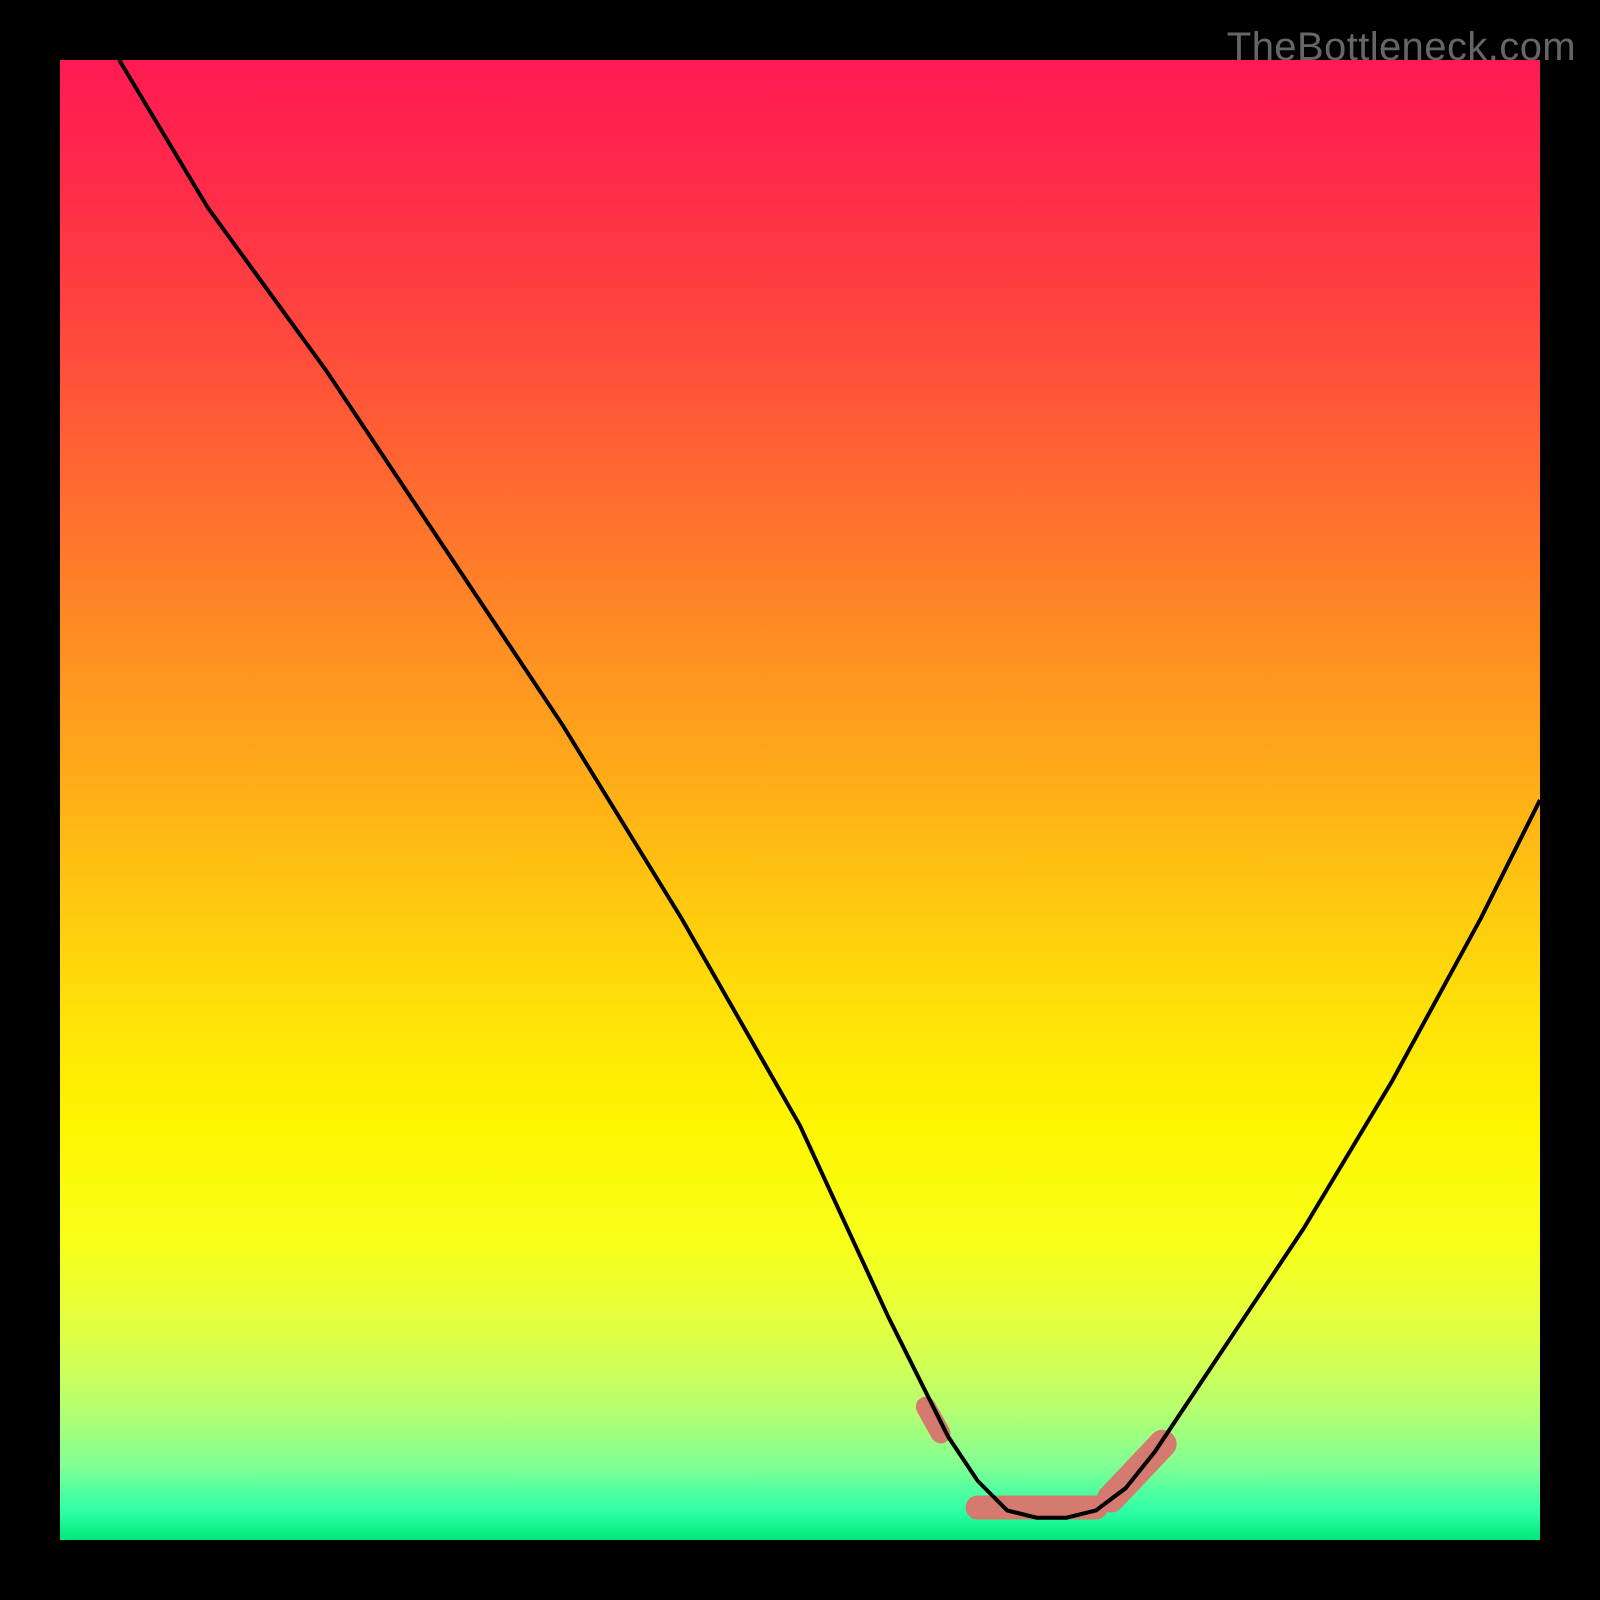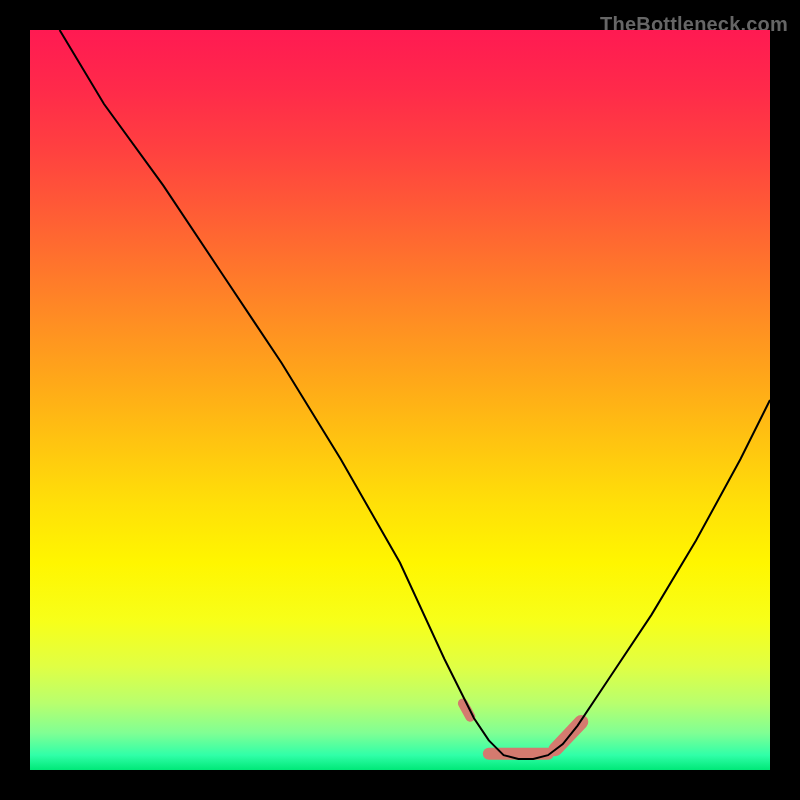--- a/index.html
+++ b/index.html
@@ -50,21 +50,21 @@
     top: 0;
     width: 740px;
     height: 740px;
   }
   .watermark {
     position: absolute;
     top: 13px;
     right: 12px;
     color: #666;
     font-size: 20px;
-    font-weight: 700;
+    font-weight: 400;
     letter-spacing: 0.2px;
   }
 </style>
 </head>
 <body>
 
 <div class="stage">
   <div class="watermark">TheBottleneck.com</div>
 
   <div class="plot-area">

